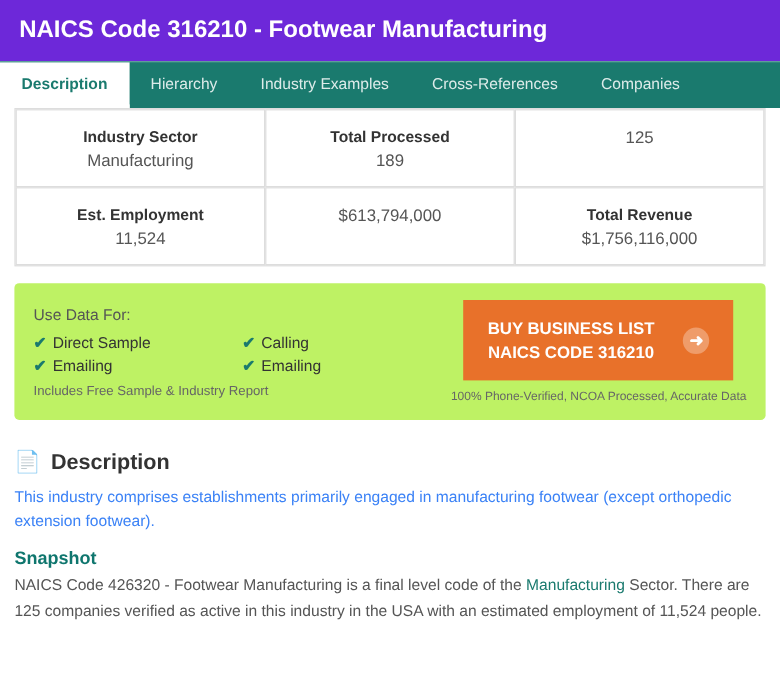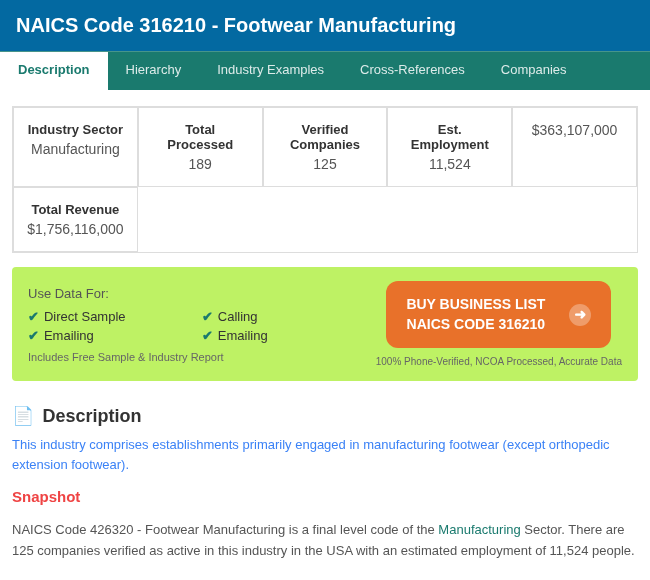--- a/index.html
+++ b/index.html
@@ -1,19 +1,19 @@
 <!DOCTYPE html>
 <html><head>
   <meta charset="utf-8">
   <style>
     * { box-sizing: border-box; margin: 0; padding: 0; }
     body { font-family: Arial, sans-serif; font-size: 14px; color: #333; background: #fff; width: 650px; }
 
     .header {
-      background-color: #0369a1;
+      background-color: #6d28d9;
       color: white;
       padding: 14px 16px;
     }
     .header h1 {
       font-size: 20px;
       font-weight: bold;
     }
 
     .tabs {
       background-color: #1a7a6e;
@@ -29,23 +29,23 @@
     }
     .tab.active {
       background-color: #fff;
       color: #1a7a6e;
       font-weight: bold;
       border-bottom: 3px solid #fff;
     }
 
     .stats-grid {
       display: grid;
-      grid-template-columns: 1fr 1fr 1fr 1fr 1fr;
+      grid-template-columns: 1fr 1fr 1fr;
       border: 1px solid #ddd;
-      margin: 16px 12px 0 12px;
+      margin: 0 12px 0 12px;
     }
     .stat-cell {
       padding: 14px 12px;
       text-align: center;
       border: 1px solid #ddd;
     }
     .stat-cell .stat-label {
       font-weight: bold;
       font-size: 13px;
       color: #333;
@@ -103,21 +103,21 @@
       gap: 8px;
       padding-left: 16px;
     }
     .buy-button {
       background-color: #e8712a;
       color: white;
       border: none;
       padding: 14px 20px;
       font-size: 14px;
       font-weight: bold;
-      border-radius: 12px;
+      border-radius: 0;
       cursor: pointer;
       text-align: center;
       line-height: 1.4;
       min-width: 200px;
       display: flex;
       align-items: center;
       justify-content: center;
       gap: 24px;
     }
     .buy-button .arrow {
@@ -157,22 +157,22 @@
     }
     .desc-text {
       font-size: 13px;
       color: #3b82f6;
       line-height: 1.5;
       margin-bottom: 14px;
     }
     .snapshot-title {
       font-size: 15px;
       font-weight: bold;
-      color: #ef4444;
-      margin-bottom: 15px;
+      color: #0f766e;
+      margin-bottom: 4px;
     }
     .snapshot-text {
       font-size: 13px;
       color: #555;
       line-height: 1.6;
     }
     .snapshot-text a {
       color: #1a7a6e;
       text-decoration: none;
     }
@@ -196,30 +196,29 @@
 
   <div class="stat-cell">
     <span class="stat-label">Industry Sector</span>
     <span class="stat-value">Manufacturing</span>
   </div>
   <div class="stat-cell">
     <span class="stat-label">Total Processed</span>
     <span class="stat-value">189</span>
   </div>
   <div class="stat-cell">
-    <span class="stat-label">Verified Companies</span>
     <span class="stat-value">125</span>
   </div>
 
   <div class="stat-cell">
     <span class="stat-label">Est. Employment</span>
     <span class="stat-value">11,524</span>
   </div>
   <div class="stat-cell">
-    <span class="stat-value">$363,107,000</span>
+    <span class="stat-value">$613,794,000</span>
   </div>
   <div class="stat-cell">
     <span class="stat-label">Total Revenue</span>
     <span class="stat-value">$1,756,116,000</span>
   </div>
 </div>
 
 <div class="cta-box">
   <div class="cta-left">
     <div class="use-data-label">Use Data For:</div>

